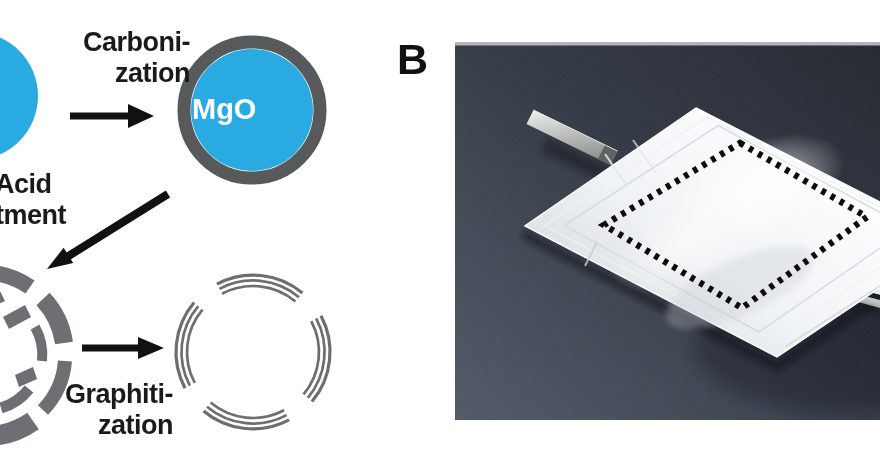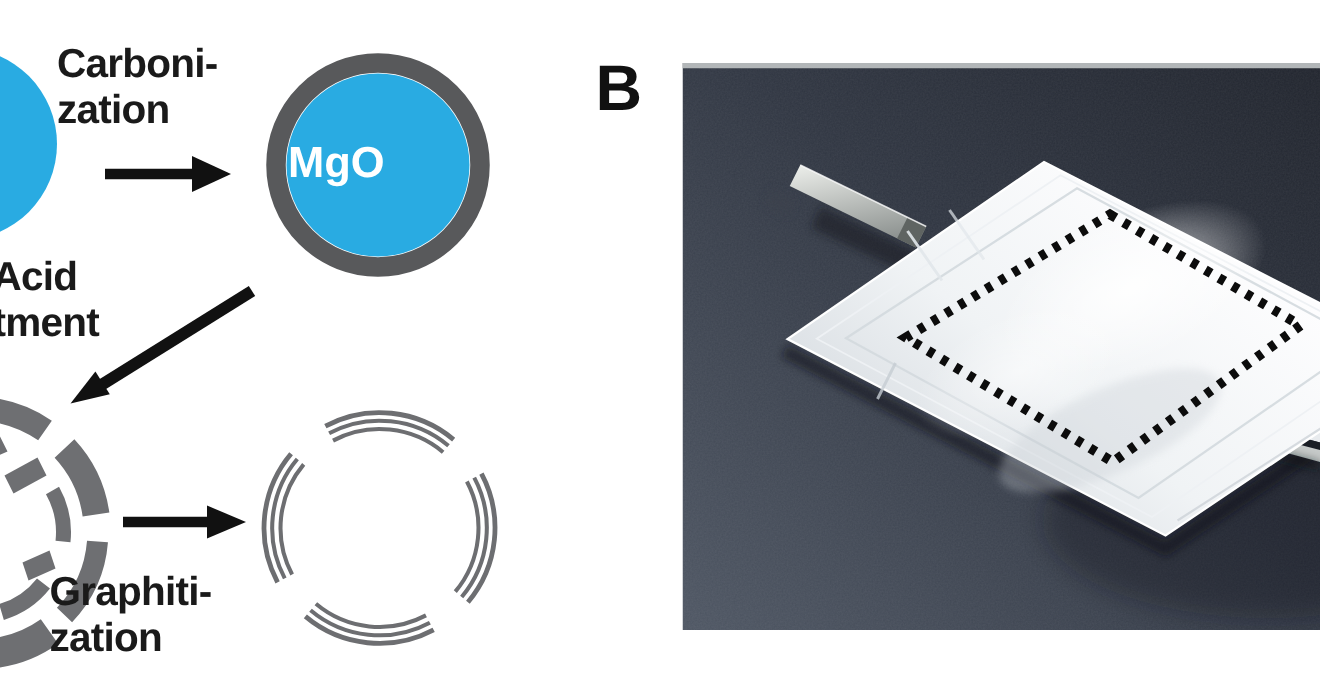--- a/index.html
+++ b/index.html
@@ -9,21 +9,21 @@
     font-family:"Liberation Sans", sans-serif;
   }
   .abs{position:absolute;}
   .diagram-label{
     position:absolute;
     font-weight:bold;
     font-size:27px;
     line-height:31px;
     letter-spacing:-0.5px;
     color:#1a1a1a;
-    text-align:left;
+    text-align:right;
     white-space:nowrap;
   }
   .diagram-label.left-align{text-align:left;}
   .mgo-text{
     position:absolute;
     left:192px;top:92px;width:120px;
     text-align:left;
     font-weight:bold;font-size:29px;line-height:34px;
     color:#ffffff;letter-spacing:0px;
   }
@@ -101,21 +101,21 @@
   <div>zation</div>
 </div>
 
 <div class="diagram-label left-align" style="left:-5px;top:169px;width:120px;">
   <div>Acid</div>
   <div>tment</div>
 </div>
 
 <div class="mgo-text">MgO</div>
 
-<div class="diagram-label" style="left:33px;top:379px;width:152px;">
+<div class="diagram-label" style="left:21px;top:379px;width:152px;">
   <div>Graphiti-</div>
   <div>zation</div>
 </div>
 
 <div class="panel-letter">B</div>
 
 <svg class="abs" style="left:455px;top:42px;" width="425" height="378" viewBox="0 0 425 378">
   <defs>
     <linearGradient id="bgGrad" x1="100%" y1="0%" x2="0%" y2="100%">
       <stop offset="0%" stop-color="#20242d"></stop>

